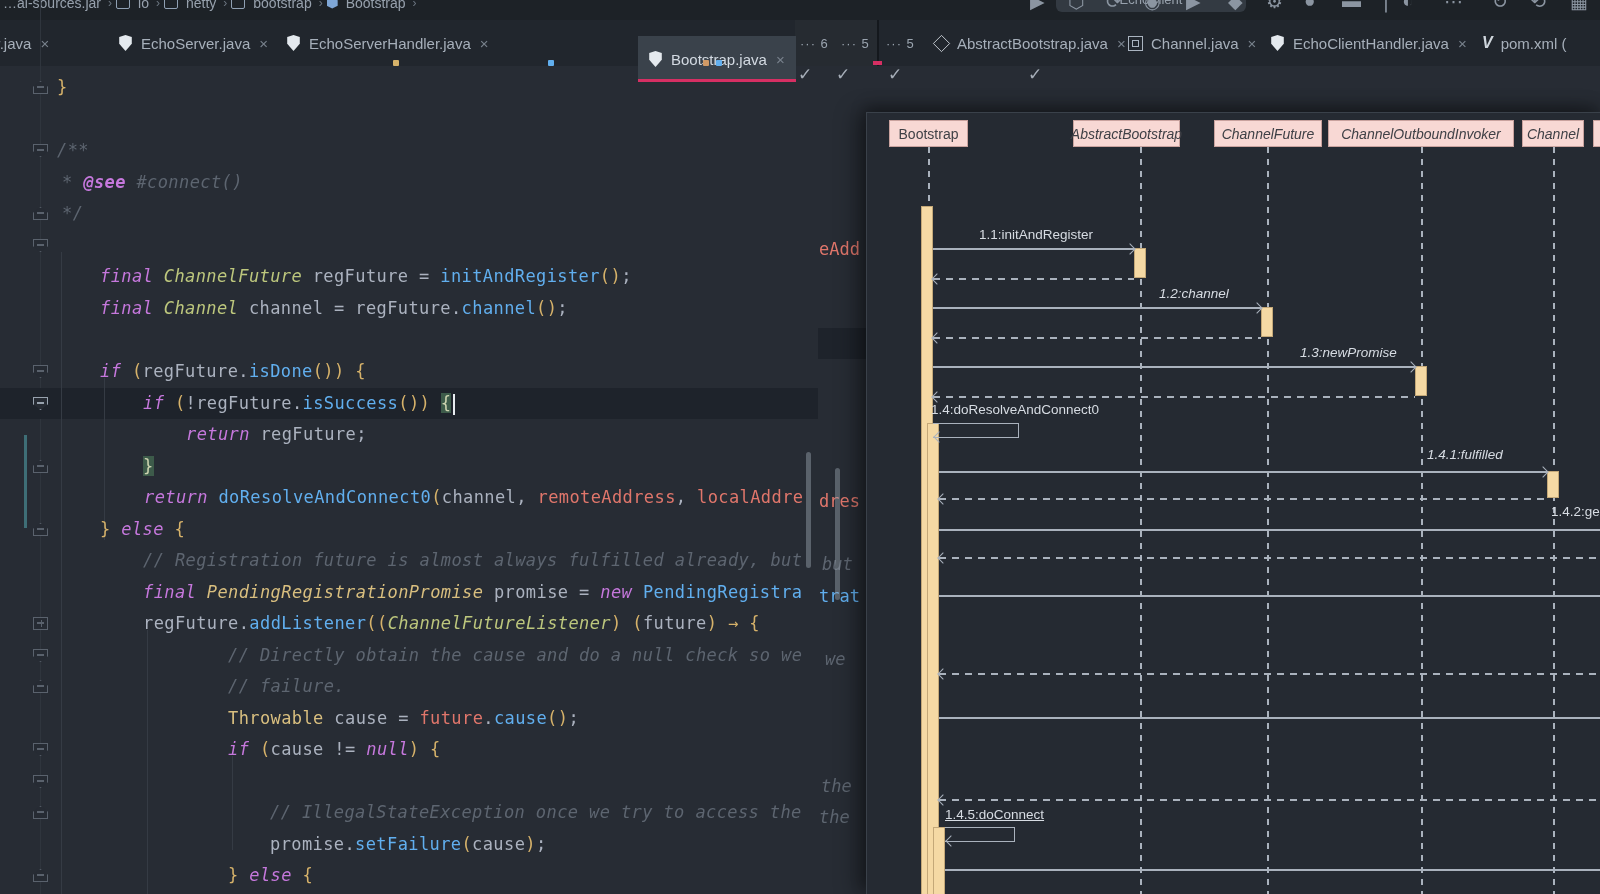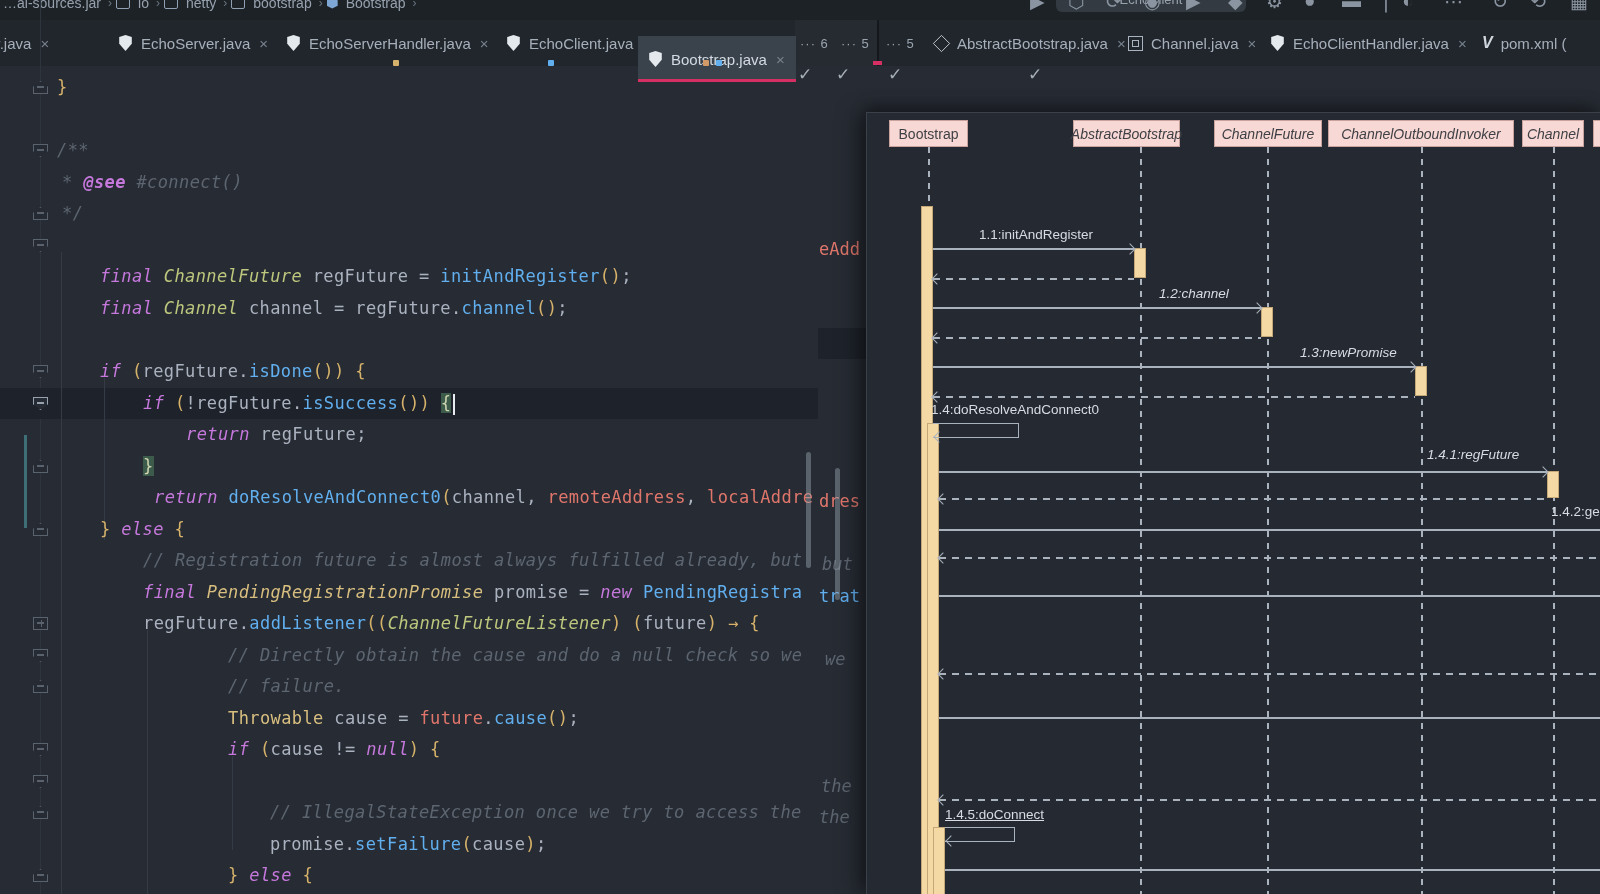--- a/index.html
+++ b/index.html
@@ -149,27 +149,20 @@
         <span>EchoServer.java</span>
         <span class="close">×</span>
       </div>
       <div class="tab" style="left: 276px; width: 216px;">
         <span class="icon">
           <span class="shield"></span>
         </span>
         <span>EchoServerHandler.java</span>
         <span class="close">×</span>
       </div>
-      <div class="tab" style="left: 496px; width: 140px;">
-        <span class="icon">
-          <span class="shield"></span>
-        </span>
-        <span>EchoClient.java</span>
-        <span class="close">×</span>
-      </div>
       <div class="tab active" style="left: 638px; width: 158px;">
         <span class="icon">
           <span class="shield"></span>
         </span>
         <span>Bootstrap.java</span>
         <span class="close">×</span>
         <div class="underline"></div>
       </div>
       <div class="pill" style="left: 800px;">··· 6</div>
       <div class="pill" style="left: 841px;">··· 5</div>
@@ -258,21 +251,21 @@
         <div class="code-line" style="left: 57px; top: 72px;"><span class="c-pu">}</span></div>
         <div class="code-line" style="left: 57px; top: 135px;"><span class="c-dc">/**</span></div>
         <div class="code-line" style="left: 62px; top: 167px;"><span class="c-dc">* </span><span class="c-tg">@see</span><span class="c-dc"> #connect()</span></div>
         <div class="code-line" style="left: 62px; top: 198px;"><span class="c-dc">*/</span></div>
         <div class="code-line" style="left: 100px; top: 261px;"><span class="c-kw">final </span><span class="c-ty">ChannelFuture </span><span class="c-pl">regFuture = </span><span class="c-fn">initAndRegister</span><span class="c-pu">()</span><span class="c-pl">;</span></div>
         <div class="code-line" style="left: 100px; top: 293px;"><span class="c-kw">final </span><span class="c-ty">Channel </span><span class="c-pl">channel = regFuture.</span><span class="c-fn">channel</span><span class="c-pu">()</span><span class="c-pl">;</span></div>
         <div class="code-line" style="left: 100px; top: 356px;"><span class="c-kw">if </span><span class="c-pu">(</span><span class="c-pl">regFuture.</span><span class="c-fn">isDone</span><span class="c-pu">()) {</span></div>
         <div class="code-line" style="left: 143px; top: 388px;"><span class="c-kw">if </span><span class="c-pu">(</span><span class="c-pl">!regFuture.</span><span class="c-fn">isSuccess</span><span class="c-pu">())</span><span class="c-pl"> </span><span class="c-hl">{</span><span class="caret"></span></div>
         <div class="code-line" style="left: 186px; top: 419px;"><span class="c-kw">return </span><span class="c-pl">regFuture;</span></div>
         <div class="code-line" style="left: 143px; top: 451px;"><span class="c-hl">}</span></div>
-        <div class="code-line" style="left: 154px; top: 482px;"><span class="c-kw">return </span><span class="c-fn">doResolveAndConnect0</span><span class="c-pu">(</span><span class="c-pl">channel, </span><span class="c-pm">remoteAddress</span><span class="c-pl">, </span><span class="c-pm">localAddre</span></div>
+        <div class="code-line" style="left: 144px; top: 482px;"><span class="c-kw">return </span><span class="c-fn">doResolveAndConnect0</span><span class="c-pu">(</span><span class="c-pl">channel, </span><span class="c-pm">remoteAddress</span><span class="c-pl">, </span><span class="c-pm">localAddre</span></div>
         <div class="code-line" style="left: 100px; top: 514px;"><span class="c-pu">} </span><span class="c-kw">else </span><span class="c-pu">{</span></div>
         <div class="code-line" style="left: 143px; top: 545px;"><span class="c-cm">// Registration future is almost always fulfilled already, but</span></div>
         <div class="code-line" style="left: 143px; top: 577px;"><span class="c-kw">final </span><span class="c-tyy">PendingRegistrationPromise </span><span class="c-pl">promise = </span><span class="c-kw">new </span><span class="c-ct">PendingRegistra</span></div>
         <div class="code-line" style="left: 143px; top: 608px;"><span class="c-pl">regFuture.</span><span class="c-fn">addListener</span><span class="c-pu">((</span><span class="c-ty">ChannelFutureListener</span><span class="c-pu">) (</span><span class="c-pl">future</span><span class="c-pu">) </span><span class="c-pu">→ {</span></div>
         <div class="code-line" style="left: 228px; top: 640px;"><span class="c-cm">// Directly obtain the cause and do a null check so we</span></div>
         <div class="code-line" style="left: 228px; top: 671px;"><span class="c-cm">// failure.</span></div>
         <div class="code-line" style="left: 228px; top: 703px;"><span class="c-ty2">Throwable </span><span class="c-pl">cause = </span><span class="c-pm">future</span><span class="c-pl">.</span><span class="c-fn">cause</span><span class="c-pu">()</span><span class="c-pl">;</span></div>
         <div class="code-line" style="left: 228px; top: 734px;"><span class="c-kw">if </span><span class="c-pu">(</span><span class="c-pl">cause != </span><span class="c-kw">null</span><span class="c-pu">) {</span></div>
         <div class="code-line" style="left: 270px; top: 797px;"><span class="c-cm">// IllegalStateException once we try to access the</span></div>
         <div class="code-line" style="left: 270px; top: 829px;"><span class="c-pl">promise.</span><span class="c-fn">setFailure</span><span class="c-pu">(</span><span class="c-pl">cause</span><span class="c-pu">)</span><span class="c-pl">;</span></div>
@@ -345,17 +338,17 @@
       <div class="head l" style="left: 72px; top: 682.5px;"></div>
       <div class="arrow" style="left: 78px; top: 756px; width: 656px;"></div>
       <div class="selfcall" style="left: 66px; top: 310px; width: 86px; height: 15px;"></div>
       <div class="head l" style="left: 68px; top: 320px;"></div>
       <div class="selfcall" style="left: 78px; top: 714px; width: 70px; height: 15px;"></div>
       <div class="head l" style="left: 80px; top: 724px;"></div>
       <div class="dg-label" style="left: 112px; top: 114px;">1.1:initAndRegister</div>
       <div class="dg-label it" style="left: 292px; top: 173px;">1.2:channel</div>
       <div class="dg-label it" style="left: 433px; top: 232px;">1.3:newPromise</div>
       <div class="dg-label" style="left: 64px; top: 289px;">1.4:doResolveAndConnect0</div>
-      <div class="dg-label it" style="left: 560px; top: 334px;">1.4.1:regFuture</div>
+      <div class="dg-label it" style="left: 560px; top: 334px;">1.4.1:fulfilled</div>
       <div class="dg-label" style="left: 684px; top: 391px;">1.4.2:ge</div>
       <div class="dg-label ul" style="left: 78px; top: 694px;">1.4.5:doConnect</div>
     </div>
 </div>
 
 </body></html>

